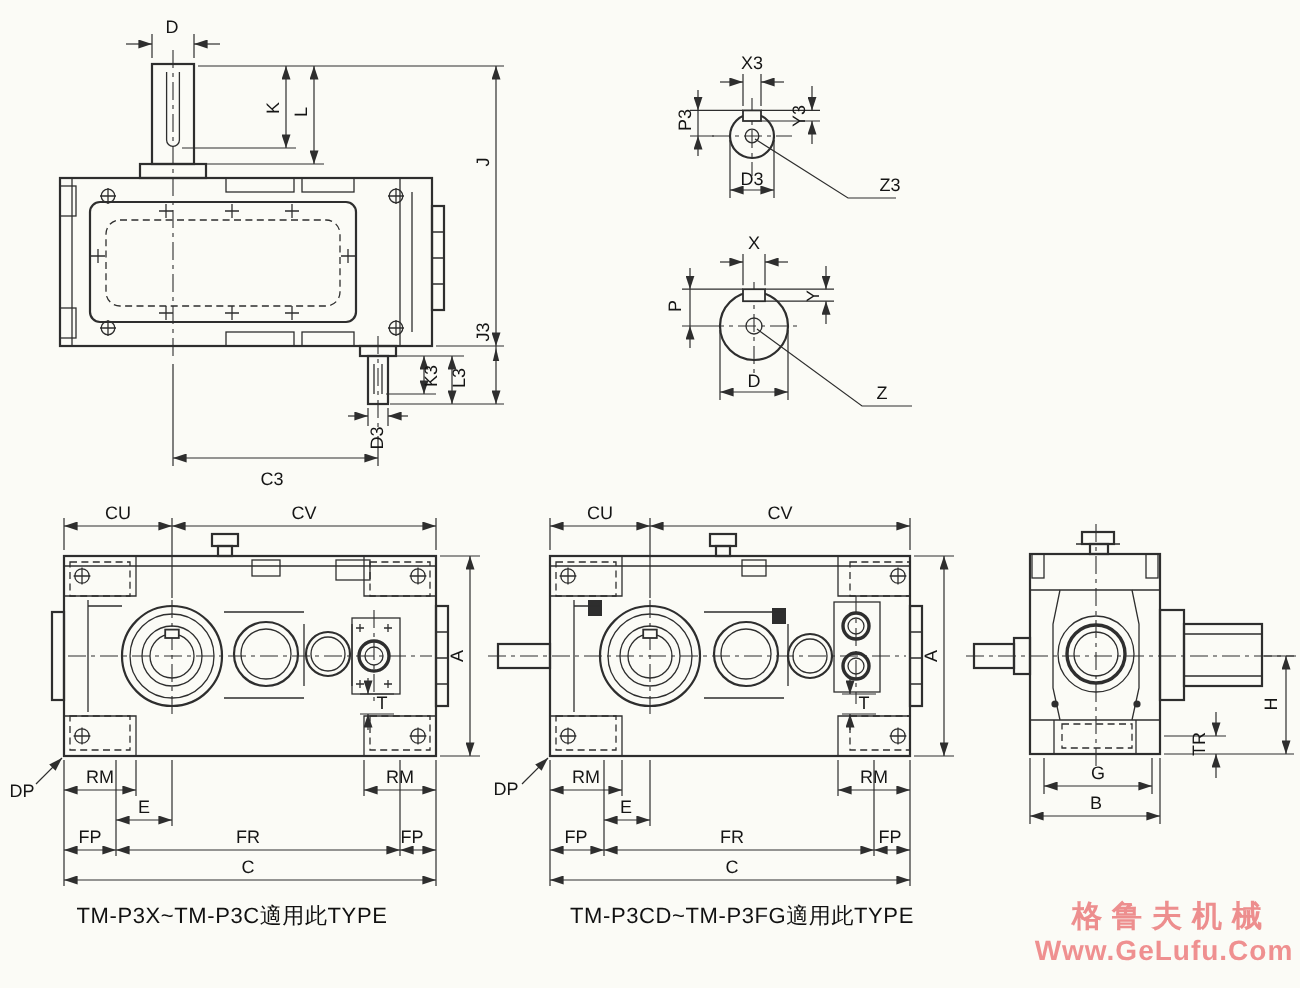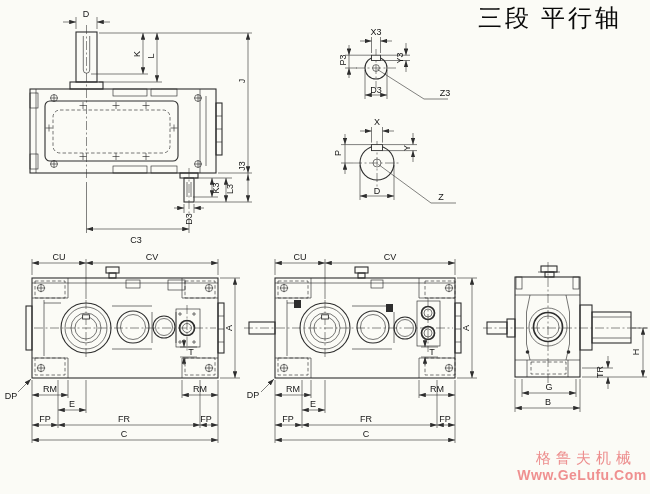--- a/index.html
+++ b/index.html
@@ -16,21 +16,21 @@
   .mask{fill:#fbfbf6;stroke:#2e2e2e;stroke-width:.9}
   .dim{position:absolute;transform:translate(-50%,-50%);font-size:9px;line-height:1;
        color:#151515;white-space:nowrap;}
   .rot{transform:translate(-50%,-50%) rotate(-90deg);}
   .cap{position:absolute;transform:translate(-50%,-50%);font-size:11px;color:#111;
        white-space:nowrap;letter-spacing:.3px;}
   .title{position:absolute;left:452px;top:2px;width:196px;text-align:center;
          font-family:"Liberation Serif","DejaVu Serif",serif;font-size:24px;
          letter-spacing:3px;color:#0a0a0a;}
   .brand1{position:absolute;left:524px;top:449px;width:124px;text-align:center;
-          font-weight:normal;font-size:15px;letter-spacing:5px;color:#ed8e8e;}
+          font-weight:bold;font-size:15px;letter-spacing:5px;color:#ed8e8e;}
   .brand2{position:absolute;left:512px;top:467px;width:140px;text-align:center;
           font-weight:bold;font-size:14px;letter-spacing:.5px;color:#ef9090;}
 </style>
 </head>
 <body>
 
 <div class="stage">
 
 <svg width="650" height="494" viewBox="0 0 650 494">
 <defs>
@@ -300,21 +300,20 @@
     <line x1="515" y1="408" x2="580" y2="408" marker-start="url(#ar)" marker-end="url(#ar)"></line>
     <path d="M632 328 H647 M582 377 H647"></path>
     <line x1="643" y1="328" x2="643" y2="377" marker-start="url(#ar)" marker-end="url(#ar)"></line>
     <path d="M582 368 H613"></path>
     <line x1="608" y1="356" x2="608" y2="368" marker-end="url(#ar)"></line>
     <line x1="608" y1="389" x2="608" y2="377" marker-end="url(#ar)"></line>
   </g>
 </g>
 </svg>
 
-<div class="title">三段 平行轴</div>
 <div class="brand1">格鲁夫机械</div>
 <div class="brand2">Www.GeLufu.Com</div>
 
 <span class="dim" style="left:86px;top:14px">D</span>
 <span class="dim rot" style="left:137px;top:54px">K</span>
 <span class="dim rot" style="left:151px;top:56px">L</span>
 <span class="dim rot" style="left:242px;top:81px">J</span>
 <span class="dim rot" style="left:242px;top:166px">J3</span>
 <span class="dim rot" style="left:216px;top:188px">K3</span>
 <span class="dim rot" style="left:230px;top:189px">L3</span>
@@ -338,32 +337,34 @@
 <span class="dim rot" style="left:229px;top:328px">A</span>
 <span class="dim" style="left:191px;top:352px">T</span>
 <span class="dim" style="left:50px;top:389px">RM</span>
 <span class="dim" style="left:200px;top:389px">RM</span>
 <span class="dim" style="left:11px;top:396px">DP</span>
 <span class="dim" style="left:72px;top:404px">E</span>
 <span class="dim" style="left:45px;top:419px">FP</span>
 <span class="dim" style="left:124px;top:419px">FR</span>
 <span class="dim" style="left:206px;top:419px">FP</span>
 <span class="dim" style="left:124px;top:434px">C</span>
+<div class="cap" style="left:116px;top:458px">TM-P3X~TM-P3C適用此TYPE</div>
 
 <span class="dim" style="left:300px;top:257px">CU</span>
 <span class="dim" style="left:390px;top:257px">CV</span>
 <span class="dim rot" style="left:466px;top:328px">A</span>
 <span class="dim" style="left:432px;top:352px">T</span>
 <span class="dim" style="left:293px;top:389px">RM</span>
 <span class="dim" style="left:437px;top:389px">RM</span>
 <span class="dim" style="left:253px;top:395px">DP</span>
 <span class="dim" style="left:313px;top:404px">E</span>
 <span class="dim" style="left:288px;top:419px">FP</span>
 <span class="dim" style="left:366px;top:419px">FR</span>
 <span class="dim" style="left:445px;top:419px">FP</span>
 <span class="dim" style="left:366px;top:434px">C</span>
+<div class="cap" style="left:371px;top:458px">TM-P3CD~TM-P3FG適用此TYPE</div>
 
 <span class="dim" style="left:549px;top:387px">G</span>
 <span class="dim" style="left:548px;top:402px">B</span>
 <span class="dim rot" style="left:636px;top:352px">H</span>
 <span class="dim rot" style="left:600px;top:372px">TR</span>
 
 </div>
 
 </body></html>

